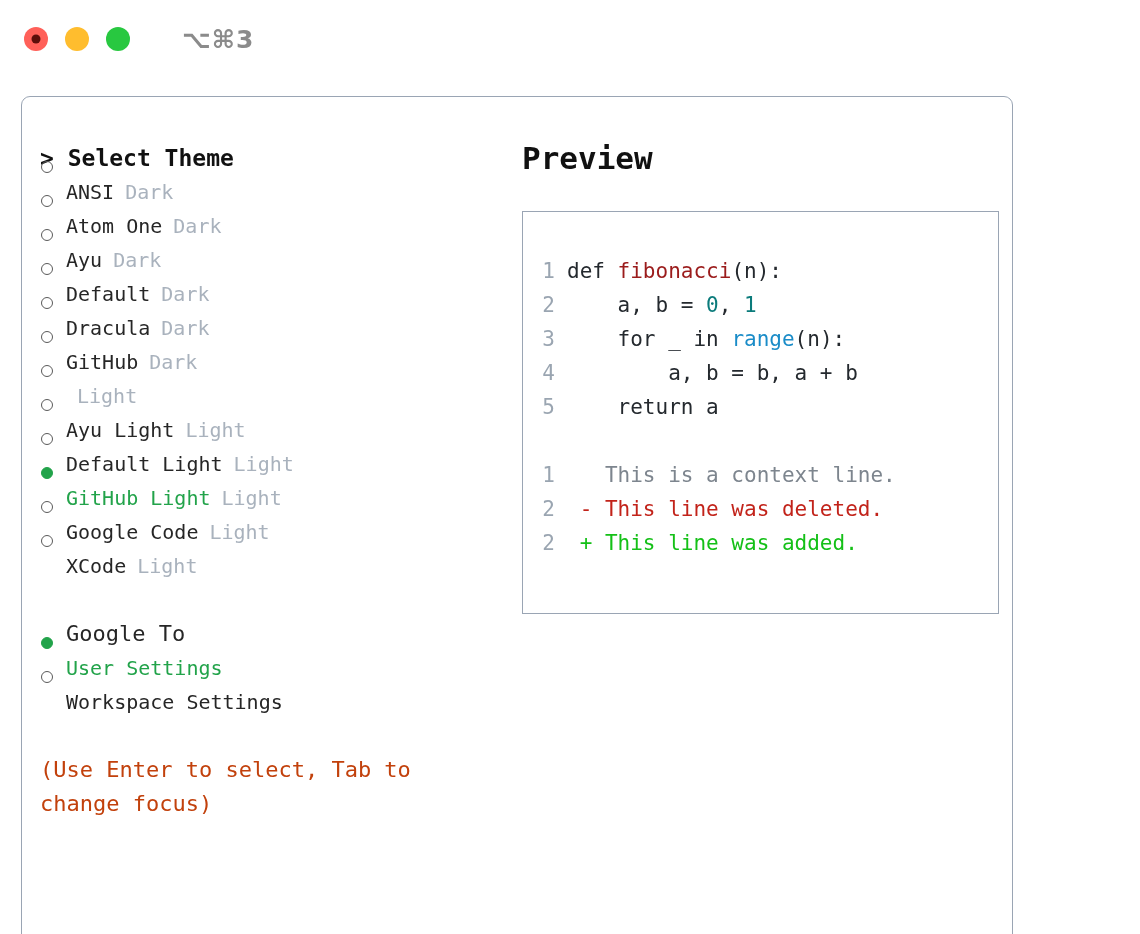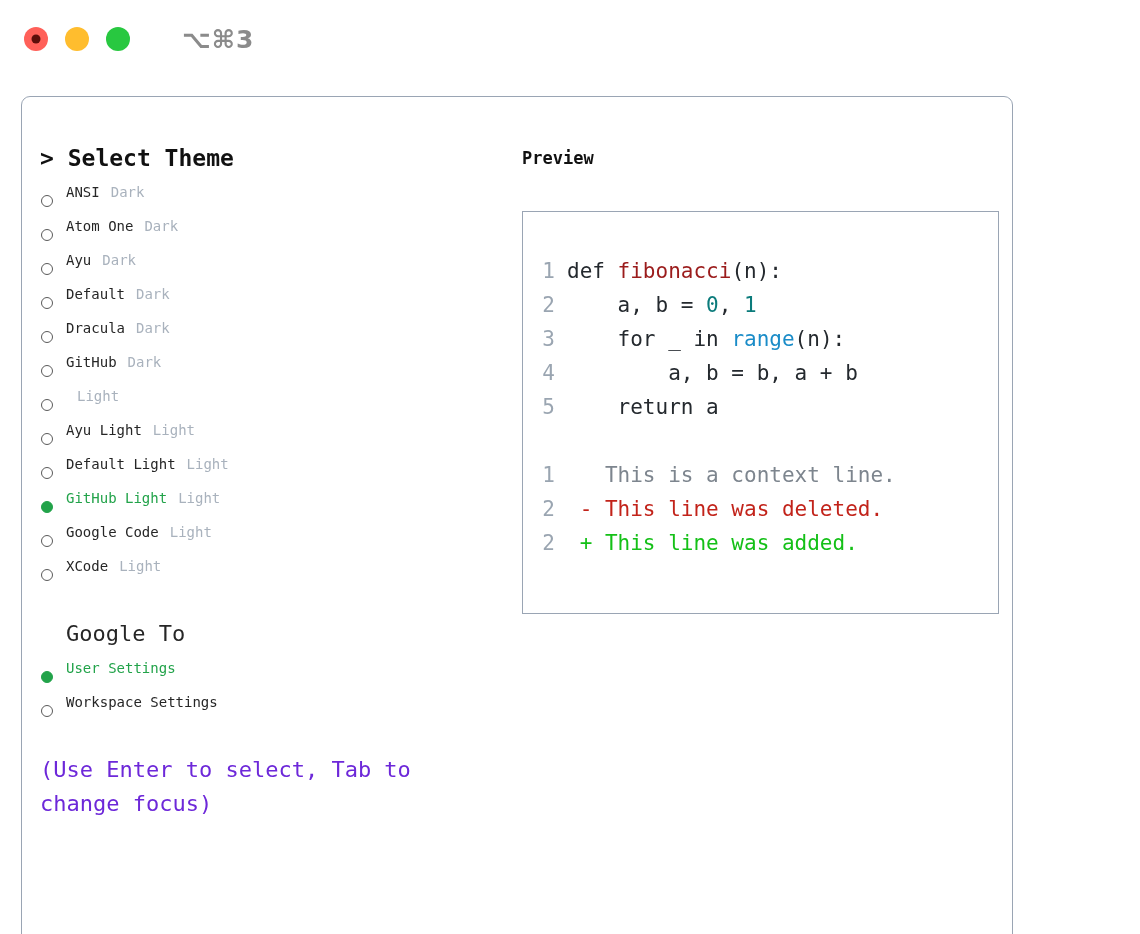--- a/index.html
+++ b/index.html
@@ -78,23 +78,23 @@
   
   .hdr {
     font-size: 23px;
     font-weight: bold;
     color: #111111;
     line-height: 34px;
     white-space: pre;
   }
   .row {
     display: flex;
-    align-items: flex-end;
-    line-height: 34px;
-    font-size: 14px;
+    align-items: flex-start;
+    line-height: 34px;
+    font-size: 20px;
     white-space: pre;
   }
   .marker {
     width: 26px;
     flex: none;
     display: inline-block;
     position: relative;
     color: #3b3b3b;
   }
   .dot-hollow, .dot-full {
@@ -118,28 +118,28 @@
     font-size: 22px;
     color: #262626;
     line-height: 34px;
     padding-left: 26px;
     white-space: pre;
   }
   .spacer { height: 34px; }
   .hint {
     margin-top: 34px;
     font-size: 22px;
-    color: #6d28d9;
+    color: #c2410c;
     line-height: 34px;
     width: 420px;
   }
 
   
   .preview-title {
-    font-size: 17px;
+    font-size: 31px;
     font-weight: bold;
     color: #111111;
     line-height: 34px;
     margin-bottom: 30px;
     white-space: pre;
   }
   .preview-box {
     width: 477px;
     height: 403px;
     border: 1.6px solid #9aa5b4;

